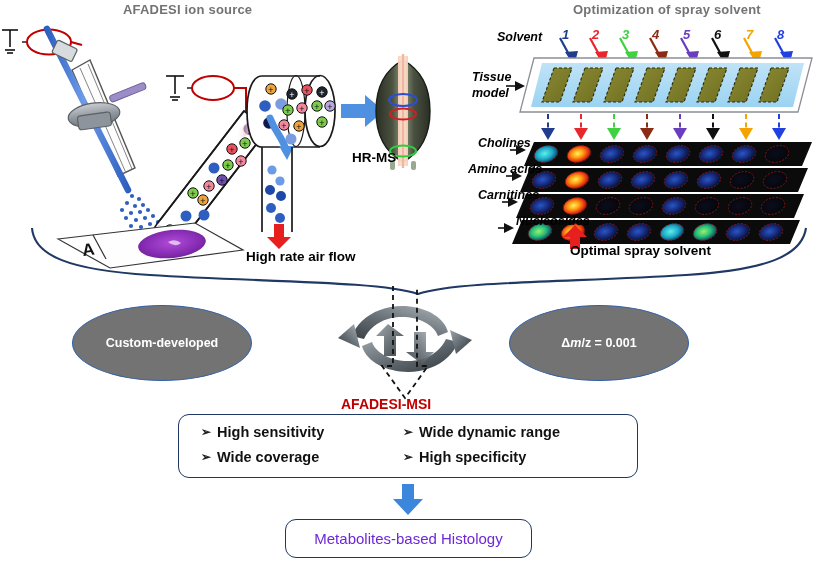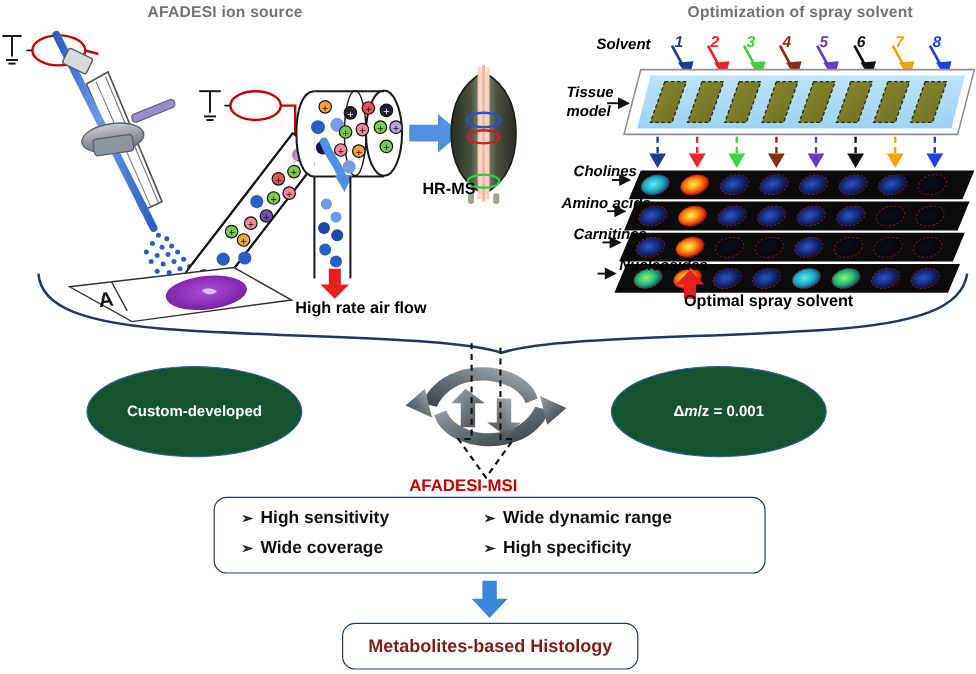--- a/index.html
+++ b/index.html
@@ -4,29 +4,29 @@
 <style>
   html,body{margin:0;padding:0;background:#ffffff;}
   body{width:813px;height:562px;position:relative;overflow:hidden;
        font-family:"Liberation Sans", sans-serif;}
   .abs{position:absolute;}
   .ttl{font-weight:bold;font-size:13px;color:#737373;letter-spacing:.2px;white-space:nowrap;}
   .lbl-bi{font-style:italic;font-weight:bold;font-size:12.5px;color:#000;white-space:nowrap;}
   .cap{font-weight:bold;font-size:13.5px;color:#000;white-space:nowrap;}
   .solnum{font-style:italic;font-weight:bold;font-size:13px;white-space:nowrap;}
   
-  .ell{border-radius:50%;background:#14532d;border:1.6px solid #2F5FA8;
+  .ell{border-radius:50%;background:#737373;border:1.6px solid #2F5FA8;
        display:flex;align-items:center;justify-content:center;text-align:center;
        color:#fff;font-weight:bold;font-size:12.5px;line-height:1.35;}
   
   .rbox{border:1.6px solid #1F3864;border-radius:11px;background:#fff;}
   .feat{font-weight:bold;font-size:14.5px;color:#111;white-space:nowrap;}
   .chev{font-weight:bold;font-size:12px;color:#222;margin-right:6px;}
   .redttl{font-weight:bold;font-size:14px;color:#C00000;white-space:nowrap;}
-  .metab{font-weight:bold;font-size:15px;color:#7f1d1d;white-space:nowrap;}
+  .metab{font-weight:normal;font-size:15px;color:#6d28d9;white-space:nowrap;}
   svg{overflow:visible;}
 </style>
 </head>
 <body>
 
 <div class="abs ttl" style="left:123px;top:2px;">AFADESI ion source</div>
 
 <div class="abs ttl" style="left:548px;top:2px;margin-left:25px;">Optimization of spray solvent</div>
 
 <svg class="abs" style="left:0px;top:18px;" width="440" height="250" viewBox="0 0 440 250">

